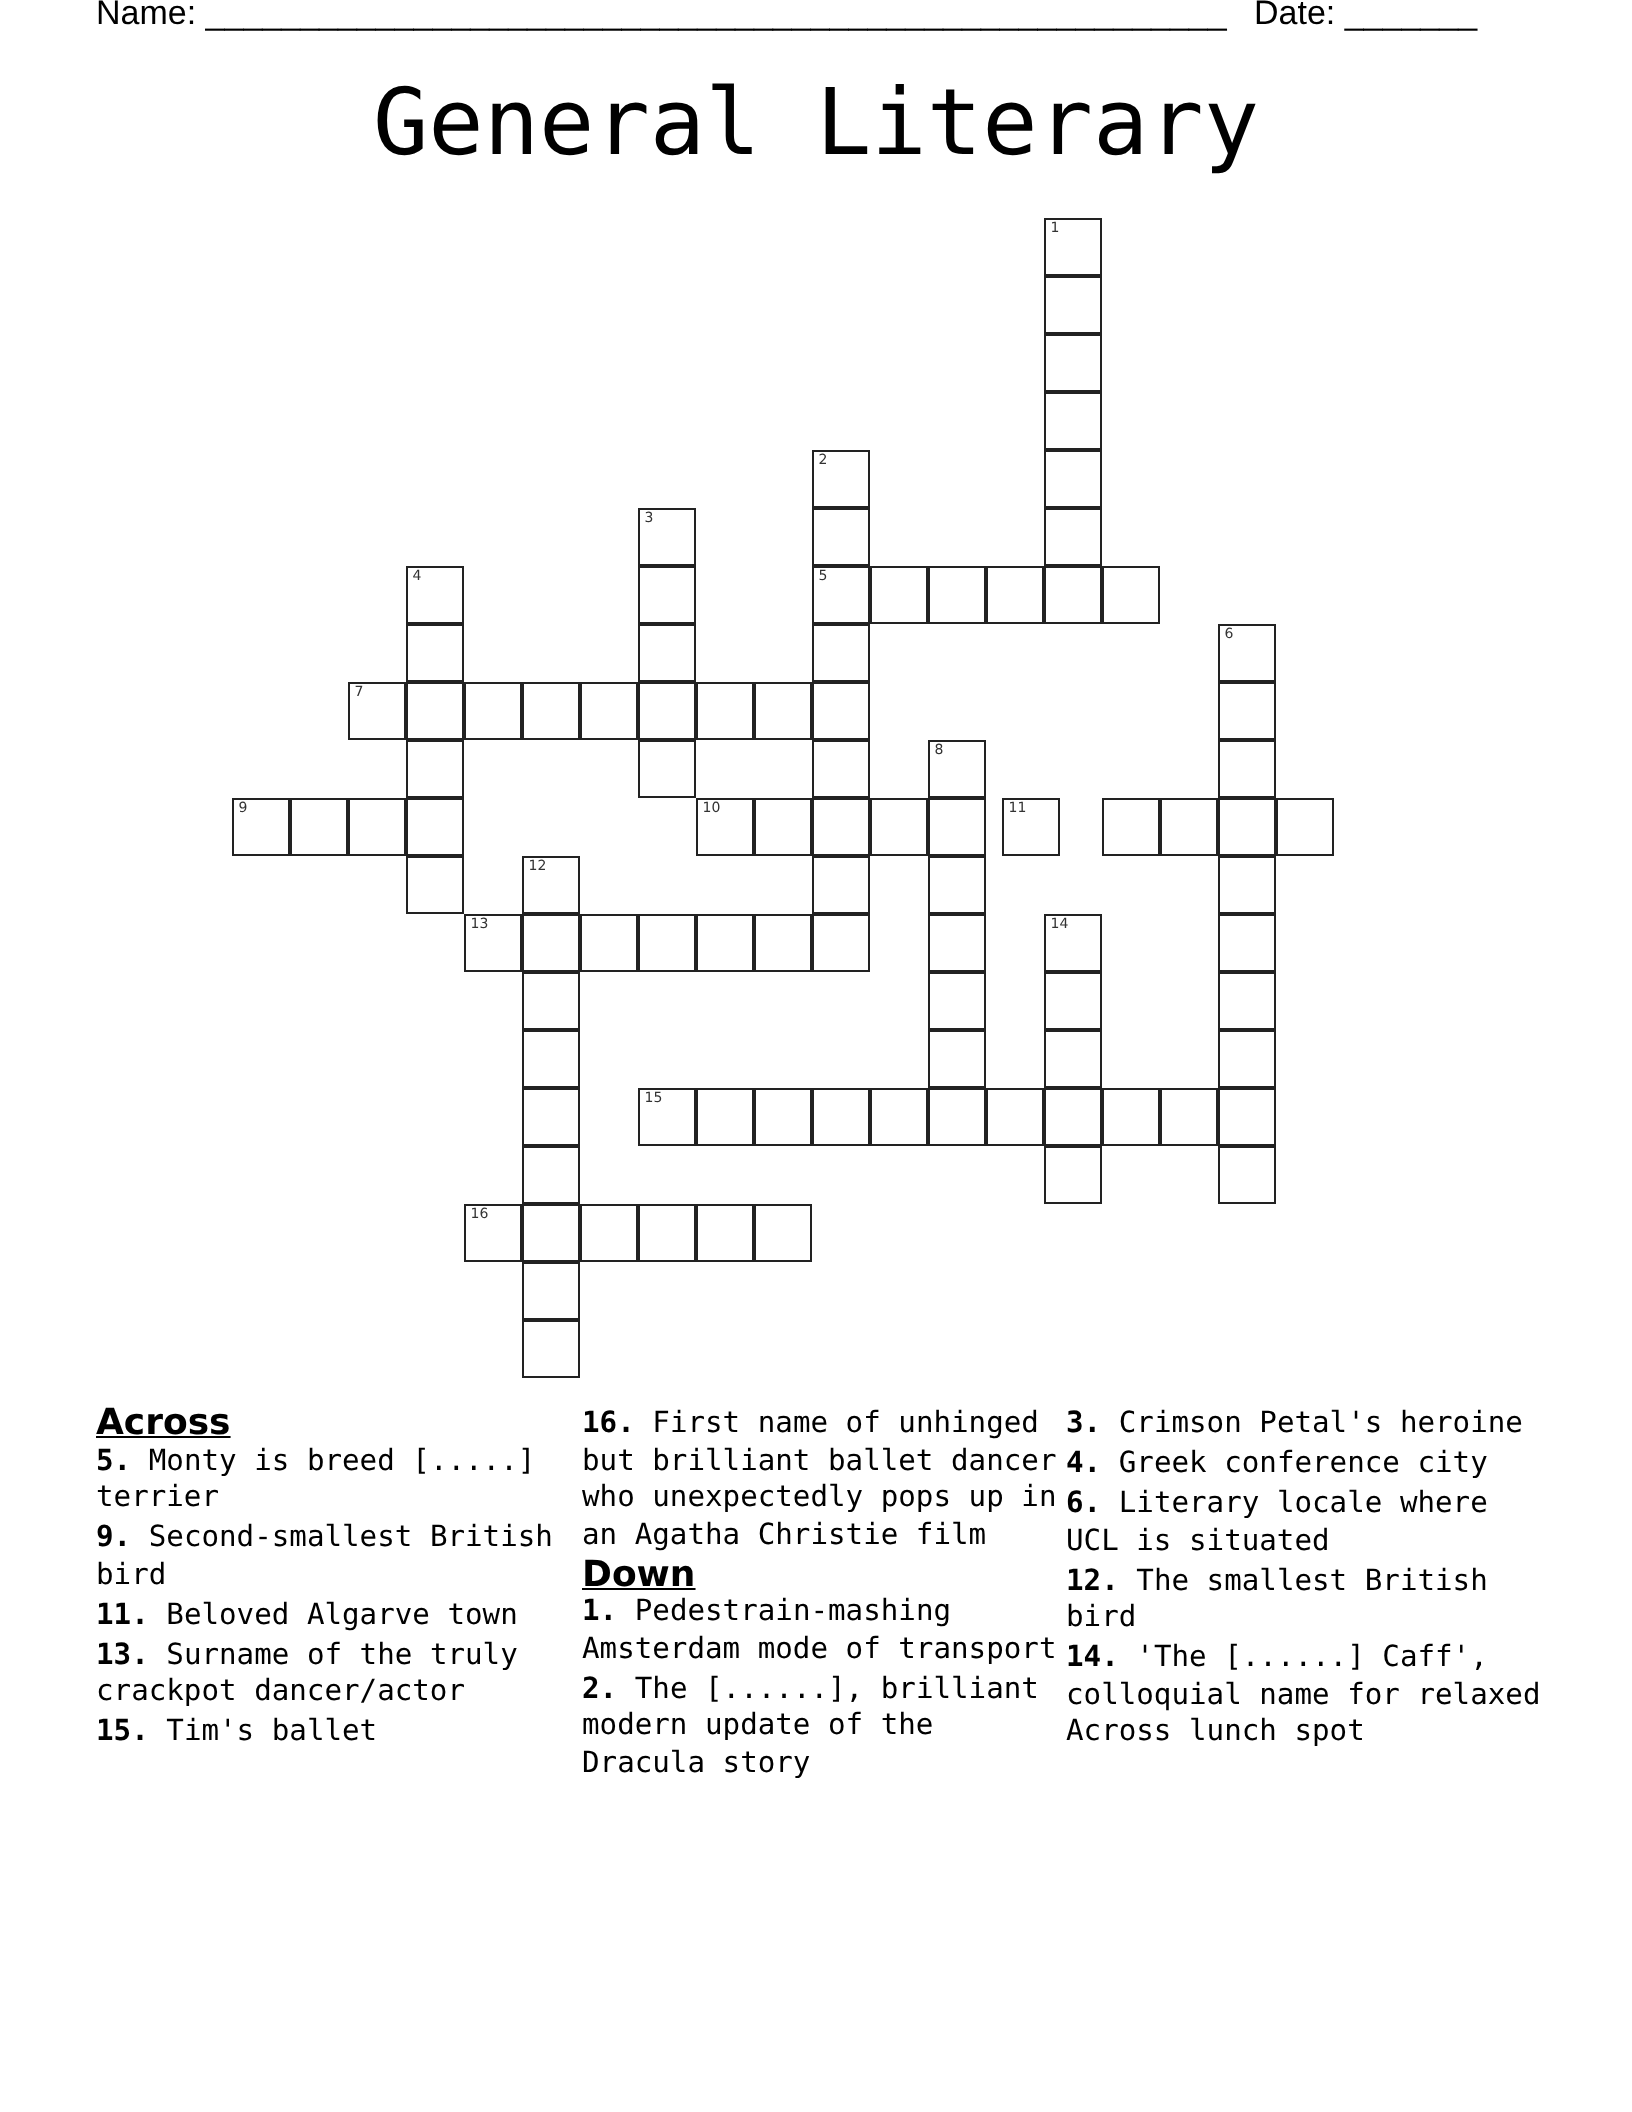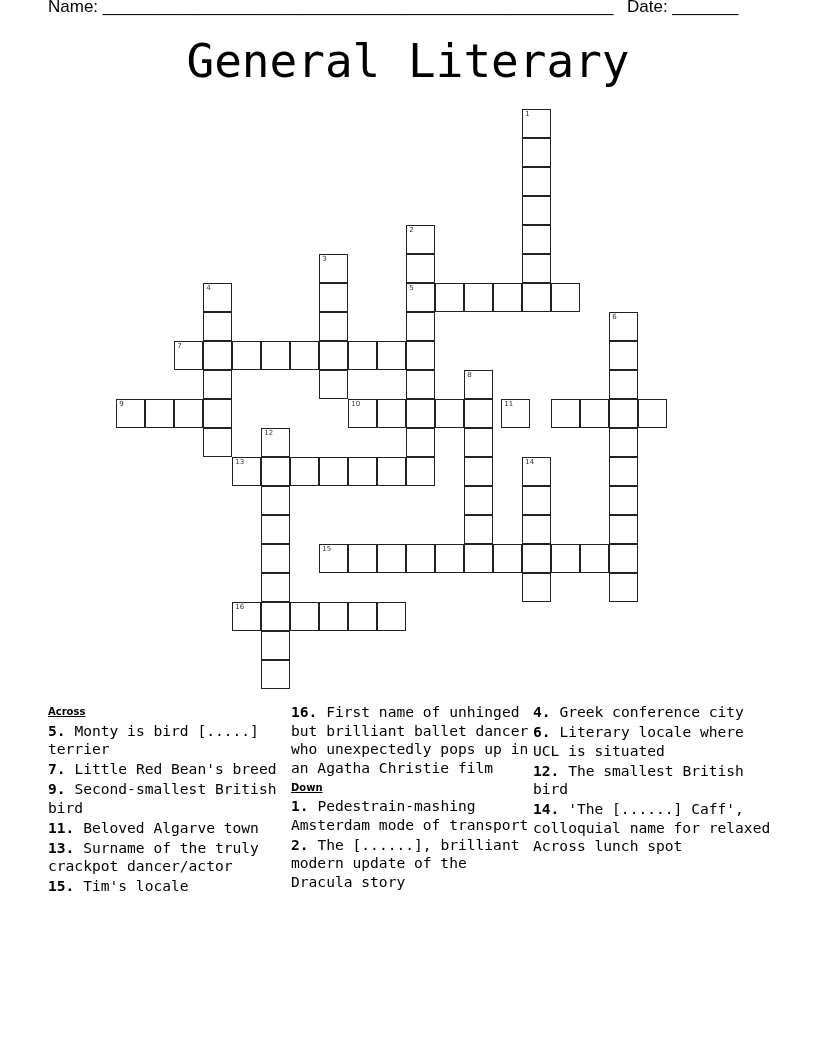--- a/index.html
+++ b/index.html
@@ -12,21 +12,21 @@
   #grid { position: absolute; left: 0; top: 0; width: 816px; height: 700px; }
   .cell { position: absolute; width: 29px; height: 29px; box-sizing: border-box;
           border: 1.5px solid #222; background: #fff; margin-left: -0.75px; margin-top: -0.75px; }
   .cell .num { position: absolute; left: 2px; top: 0px; font-family: "DejaVu Sans", sans-serif;
                font-size: 7px; color: #333; line-height: 9px; }
   .clues { position: absolute; top: 703px; font-family: "DejaVu Sans Mono", monospace;
            font-size: 14.6px; line-height: 18.5px; }
   #col1 { left: 48px; width: 240px; }
   #col2 { left: 291px; width: 240px; }
   #col3 { left: 533px; width: 240px; }
-  .sec-head { font-weight: bold; text-decoration: underline; font-family: "DejaVu Sans", sans-serif; font-size: 10px; }
+  .sec-head { font-weight: bold; text-decoration: underline; font-family: "DejaVu Sans", sans-serif; font-size: 18px; }
   .clue { margin: 0 0 1.5px 0; }
   .clue b { font-weight: bold; margin-top: 40px; }
 </style>
 </head>
 <body>
 
 <div id="name-line" class="header-line">Name: ______________________________________________________</div>
 <div id="date-line" class="header-line">Date: _______</div>
 
 <div class="title">General Literary</div>
@@ -157,33 +157,33 @@
       <span class="num">16</span>
     </div>
     <div class="cell" style="left: 291px; top: 603px;"></div>
     <div class="cell" style="left: 320px; top: 603px;"></div>
     <div class="cell" style="left: 349px; top: 603px;"></div>
     <div class="cell" style="left: 378px; top: 603px;"></div>
   </div>
 
 <div id="col1" class="clues">
   <div class="sec-head">Across</div>
-  <div class="clue"><b>5.</b> <span>Monty is bird [.....] terrier</span></div>
-  <div class="clue"><b>7.</b> <span>Little Red Bean's breed</span></div>
+  <div class="clue"><b>5.</b> <span>Monty is breed [.....] terrier</span></div>
   <div class="clue"><b>9.</b> <span>Second-smallest British bird</span></div>
   <div class="clue"><b>11.</b> <span>Beloved Algarve town</span></div>
   <div class="clue"><b>13.</b> <span>Surname of the truly crackpot dancer/actor</span></div>
-  <div class="clue"><b>15.</b> <span>Tim's locale</span></div>
+  <div class="clue"><b>15.</b> <span>Tim's ballet</span></div>
 </div>
 
 <div id="col2" class="clues">
   <div class="clue"><b>16.</b> <span>First name of unhinged but brilliant ballet dancer who unexpectedly pops up in an Agatha Christie film</span></div>
   <div class="sec-head">Down</div>
   <div class="clue"><b>1.</b> <span>Pedestrain-mashing Amsterdam mode of transport</span></div>
   <div class="clue"><b>2.</b> <span>The [......], brilliant modern update of the Dracula story</span></div>
 </div>
 
 <div id="col3" class="clues">
+  <div class="clue"><b>3.</b> <span>Crimson Petal's heroine</span></div>
   <div class="clue"><b>4.</b> <span>Greek conference city</span></div>
   <div class="clue"><b>6.</b> <span>Literary locale where UCL is situated</span></div>
   <div class="clue"><b>12.</b> <span>The smallest British bird</span></div>
   <div class="clue"><b>14.</b> <span>'The [......] Caff', colloquial name for relaxed Across lunch spot</span></div>
 </div>
 
 </body></html>

